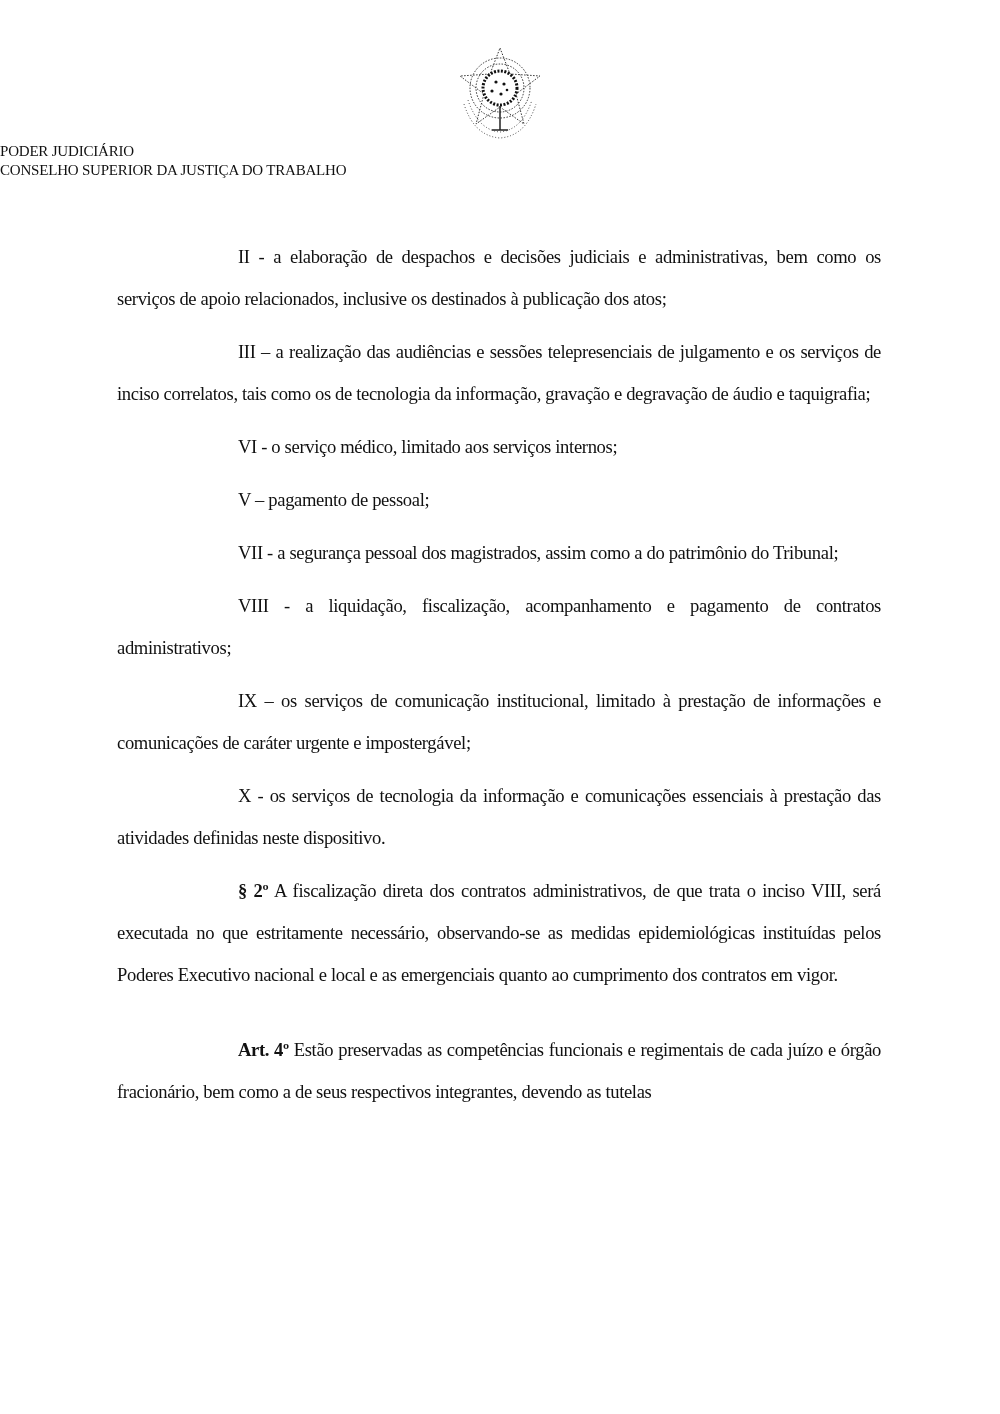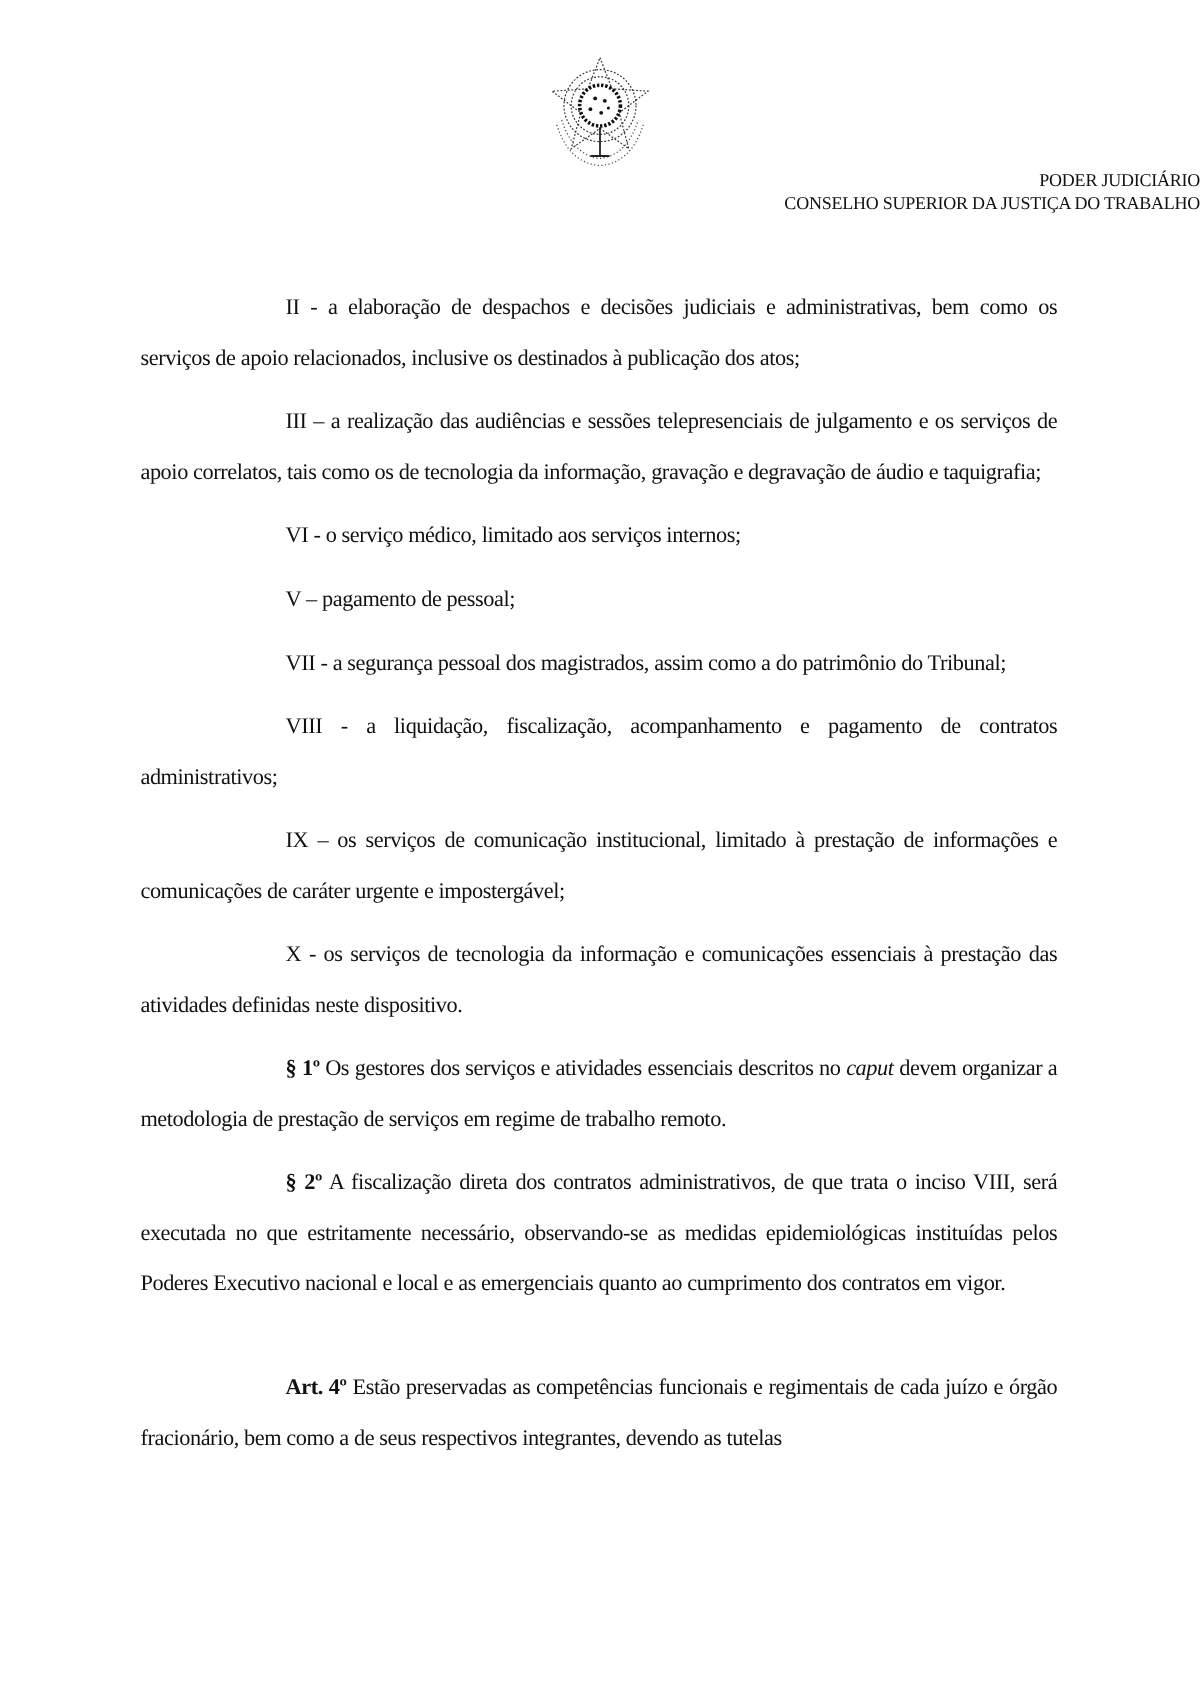--- a/index.html
+++ b/index.html
@@ -1,26 +1,26 @@
 <!DOCTYPE html>
 <html><head>
 <meta charset="utf-8">
 <style>
   html, body { margin: 0; padding: 0; background: #ffffff; }
   body { width: 1000px; height: 1414px; position: relative; overflow: hidden;
          font-family: "Liberation Serif", "DejaVu Serif", serif; color: #111; }
-  .header { position: absolute; top: 44px; left: 0; width: 1000px; text-align: right; }
+  .header { position: absolute; top: 44px; left: 0; width: 1000px; text-align: left; }
   .coat { display: block; margin: 0 auto; width: 92px; height: 98px; }
   .head-line { font-size: 15px; line-height: 19px; letter-spacing: -0.2px; }
   .head-line.first { margin-top: 0px; }
   .body { position: absolute; left: 117px; width: 764px; top: 236px;
           font-size: 18.6px; letter-spacing: -0.35px; }
   p { margin: 0; text-align: justify; line-height: 42px; text-indent: 121px; }
   p.gap { margin-top: 11px; }
-  p.biggap { margin-top: 45px; }
+  p.biggap { margin-top: 33px; }
   b { font-weight: bold; }
   i { font-style: italic; }
 </style>
 </head>
 <body>
 
 <div class="header">
   <svg class="coat" viewBox="0 0 92 98">
     <g fill="none" stroke="#333" stroke-width="1" stroke-dasharray="1.5 1.5">
       <polygon points="46,4 56,30 86,32 62,50 70,80 46,63 22,80 30,50 6,32 36,30"></polygon>
@@ -43,23 +43,22 @@
       <path d="M10 60 Q20 92 46 94 Q72 92 82 60"></path>
       <path d="M14 56 Q24 86 46 88 Q68 86 78 56"></path>
     </g>
   </svg>
   <div class="head-line first">PODER JUDICIÁRIO</div>
   <div class="head-line">CONSELHO SUPERIOR DA JUSTIÇA DO TRABALHO</div>
 </div>
 
 <div class="body">
   <p>II - a elaboração de despachos e decisões judiciais e administrativas, bem como os serviços de apoio relacionados, inclusive os destinados à publicação dos atos;</p>
-  <p class="gap">III – a realização das audiências e sessões telepresenciais de julgamento e os serviços de apoio correlatos, tais como os de tecnologia da informação, gravação e degravação de áudio e taquigrafia;</p>
+  <p class="gap">III – a realização das audiências e sessões telepresenciais de julgamento e os serviços de inciso correlatos, tais como os de tecnologia da informação, gravação e degravação de áudio e taquigrafia;</p>
   <p class="gap">VI - o serviço médico, limitado aos serviços internos;</p>
   <p class="gap">V – pagamento de pessoal;</p>
   <p class="gap">VII - a segurança pessoal dos magistrados, assim como a do patrimônio do Tribunal;</p>
   <p class="gap">VIII - a liquidação, fiscalização, acompanhamento e pagamento de contratos administrativos;</p>
   <p class="gap">IX – os serviços de comunicação institucional, limitado à prestação de informações  e comunicações de caráter urgente e impostergável;</p>
   <p class="gap">X - os serviços de tecnologia da informação e comunicações essenciais à prestação das atividades definidas neste dispositivo.</p>
-  <p class="gap"><b>§ 1º</b><span> Os gestores dos serviços e atividades essenciais descritos no </span><i>caput</i><span> devem organizar a metodologia de prestação de serviços em regime de trabalho remoto.</span></p>
   <p class="gap"><b>§ 2º</b><span> A fiscalização direta dos contratos administrativos, de que trata o inciso VIII, será executada no que estritamente necessário, observando-se as medidas epidemiológicas instituídas pelos Poderes Executivo nacional e local e as emergenciais quanto ao cumprimento dos contratos em vigor.</span></p>
   <p class="biggap"><b>Art. 4º</b><span> Estão preservadas as competências funcionais e regimentais de cada juízo e órgão fracionário, bem como a de seus respectivos integrantes, devendo as tutelas</span></p>
 </div>
 
 </body></html>

